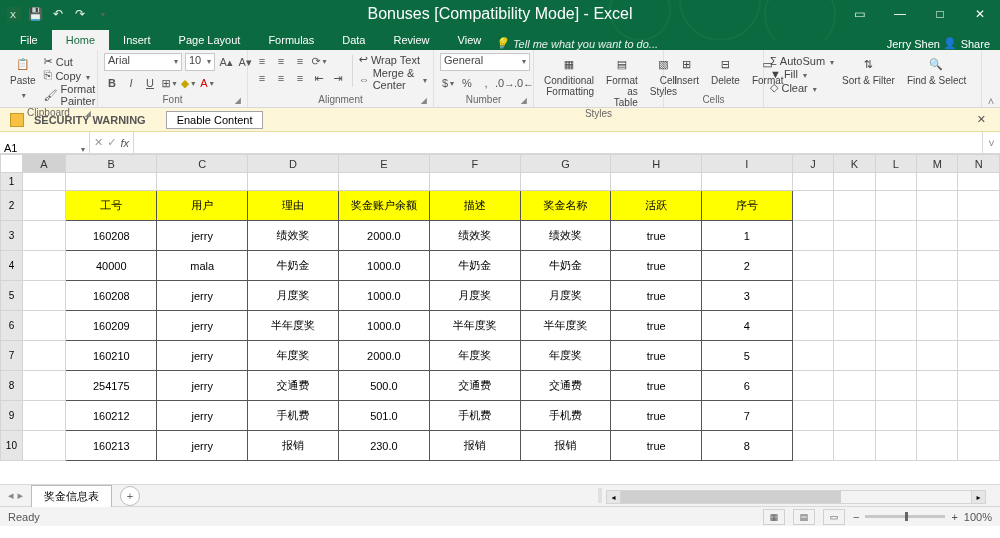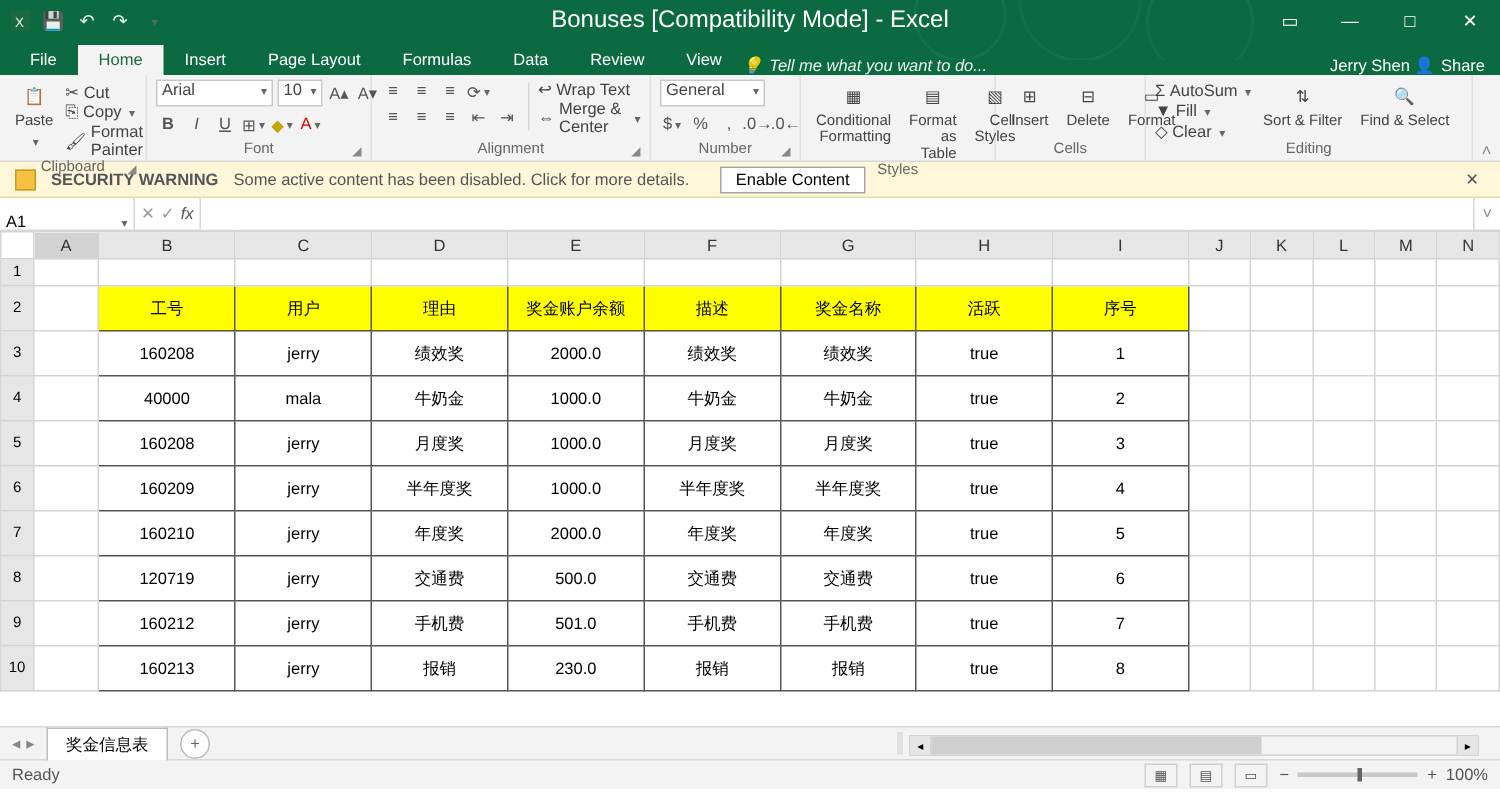--- a/index.html
+++ b/index.html
@@ -231,21 +231,21 @@
             <span>Merge &amp; Center</span>
             <span class="chev"></span>
           </div>
       </div>
     </div>
     <div class="label"><span>Alignment</span><span class="dlg">◢</span></div>
   </div>
 
   <div class="group" style="width:100px">
     <div class="body stack">
-      <div class="sel" style="width:70px">
+      <div class="sel" style="width:90px">
           <span>General</span>
           <span class="chev"></span>
         </div>
       <div class="row">
         <span class="ib chev">$</span>
         <span class="ib">%</span>
         <span class="ib">,</span>
         <span class="ib">.0→</span>
         <span class="ib">.0←</span>
       </div>
@@ -310,29 +310,27 @@
       </div>
       <div class="vbtn">
           <div class="ic">⇅</div>
           <small>Sort &amp; Filter</small>
         </div>
       <div class="vbtn">
           <div class="ic">🔍</div>
           <small>Find &amp; Select</small>
         </div>
     </div>
-    <div class="label"><span>Editing</span></div>
   </div>
   <div style="width:18px;display:flex;align-items:end;justify-content:center;color:#888">˄</div>
 </div>
 
 <div class="warn">
   <div class="shield"></div>
   <b>SECURITY WARNING</b>
-  <span class="msg">Some active content has been disabled. Click for more details.</span>
   <button>Enable Content</button>
   <span class="close">✕</span>
 </div>
 
 <div class="fbar">
   <div class="namebox">
       <span>A1</span>
       <span class="chev"></span>
     </div>
   <div class="fxbtns">
@@ -481,21 +479,21 @@
           <td class="datacell">5</td>
           <td></td>
           <td></td>
           <td></td>
           <td></td>
           <td></td>
         </tr>
         <tr style="height: 30px;">
           <th>8</th>
           <td></td>
-          <td class="datacell">120719</td>
+          <td class="datacell">254175</td>
           <td class="datacell">jerry</td>
           <td class="datacell">交通费</td>
           <td class="datacell">500.0</td>
           <td class="datacell">交通费</td>
           <td class="datacell">交通费</td>
           <td class="datacell">true</td>
           <td class="datacell">6</td>
           <td></td>
           <td></td>
           <td></td>

